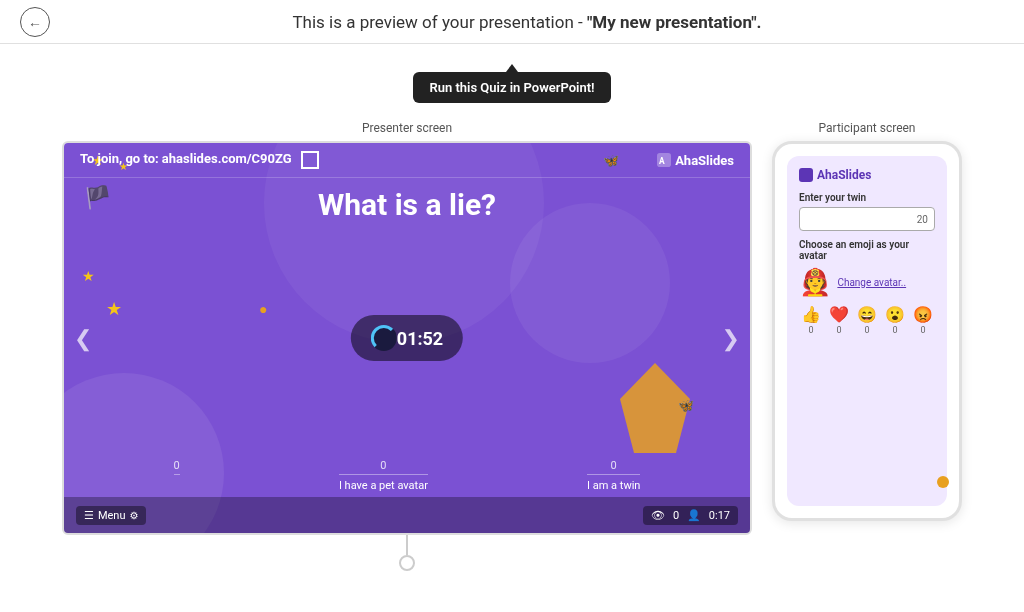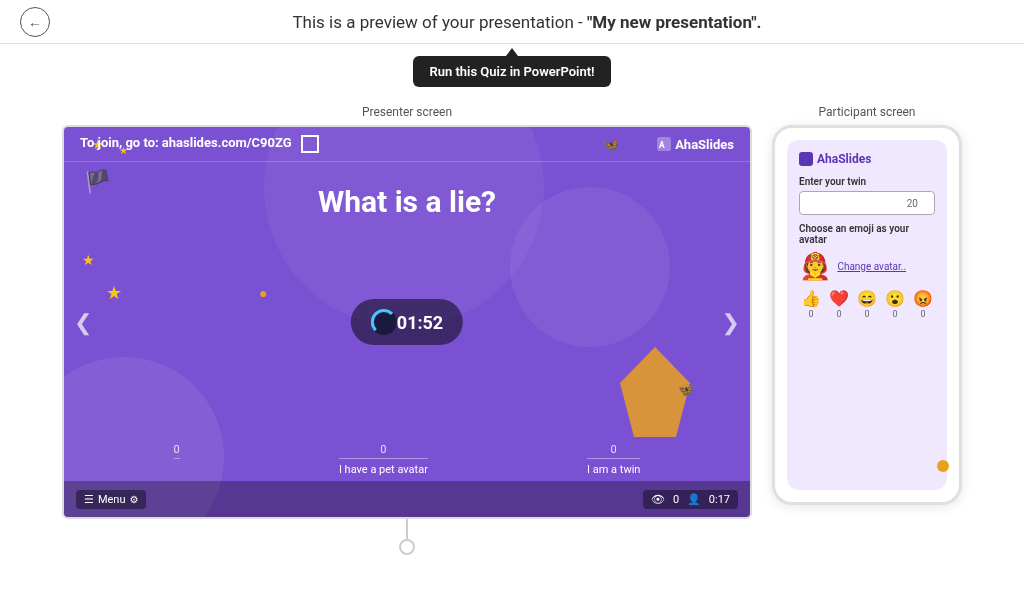--- a/index.html
+++ b/index.html
@@ -36,21 +36,21 @@
       font-size: 17px;
       color: #333;
     }
     .header-text strong { font-weight: 700; }
 
     
     .cta-wrapper {
       display: flex;
       justify-content: center;
       position: relative;
-      margin-top: 12px;
+      margin-top: 28px;
     }
     .cta-tooltip {
       background: #222;
       color: #fff;
       font-size: 13px;
       font-weight: 600;
       padding: 8px 16px;
       border-radius: 6px;
       cursor: pointer;
       position: relative;
@@ -159,21 +159,21 @@
       vertical-align: middle;
     }
     .brand-logo {
       font-size: 13px; font-weight: 700; color: #fff;
       display: flex; align-items: center; gap: 4px;
     }
 
     
     .quiz-title {
       position: absolute;
-      top: 57px; left: 0; right: 0;
+      top: 44px; left: 0; right: 0;
       text-align: center;
       color: #fff;
       font-size: 30px;
       font-weight: 700;
     }
 
     
     .timer {
       position: absolute;
       top: 50%;
@@ -316,21 +316,21 @@
     .field-label {
       font-size: 10px;
       color: #333;
       margin-bottom: 4px;
       font-weight: 600;
     }
     .text-input {
       width: 100%;
       border: 1.5px solid #aaa;
       border-radius: 4px;
-      padding: 4px 16px;
+      padding: 4px 6px;
       font-size: 10px;
       display: flex; align-items: center; justify-content: flex-end;
       height: 24px;
       background: #fff;
       color: #666;
     }
     .section-label {
       font-size: 10px;
       color: #333;
       font-weight: 600;

